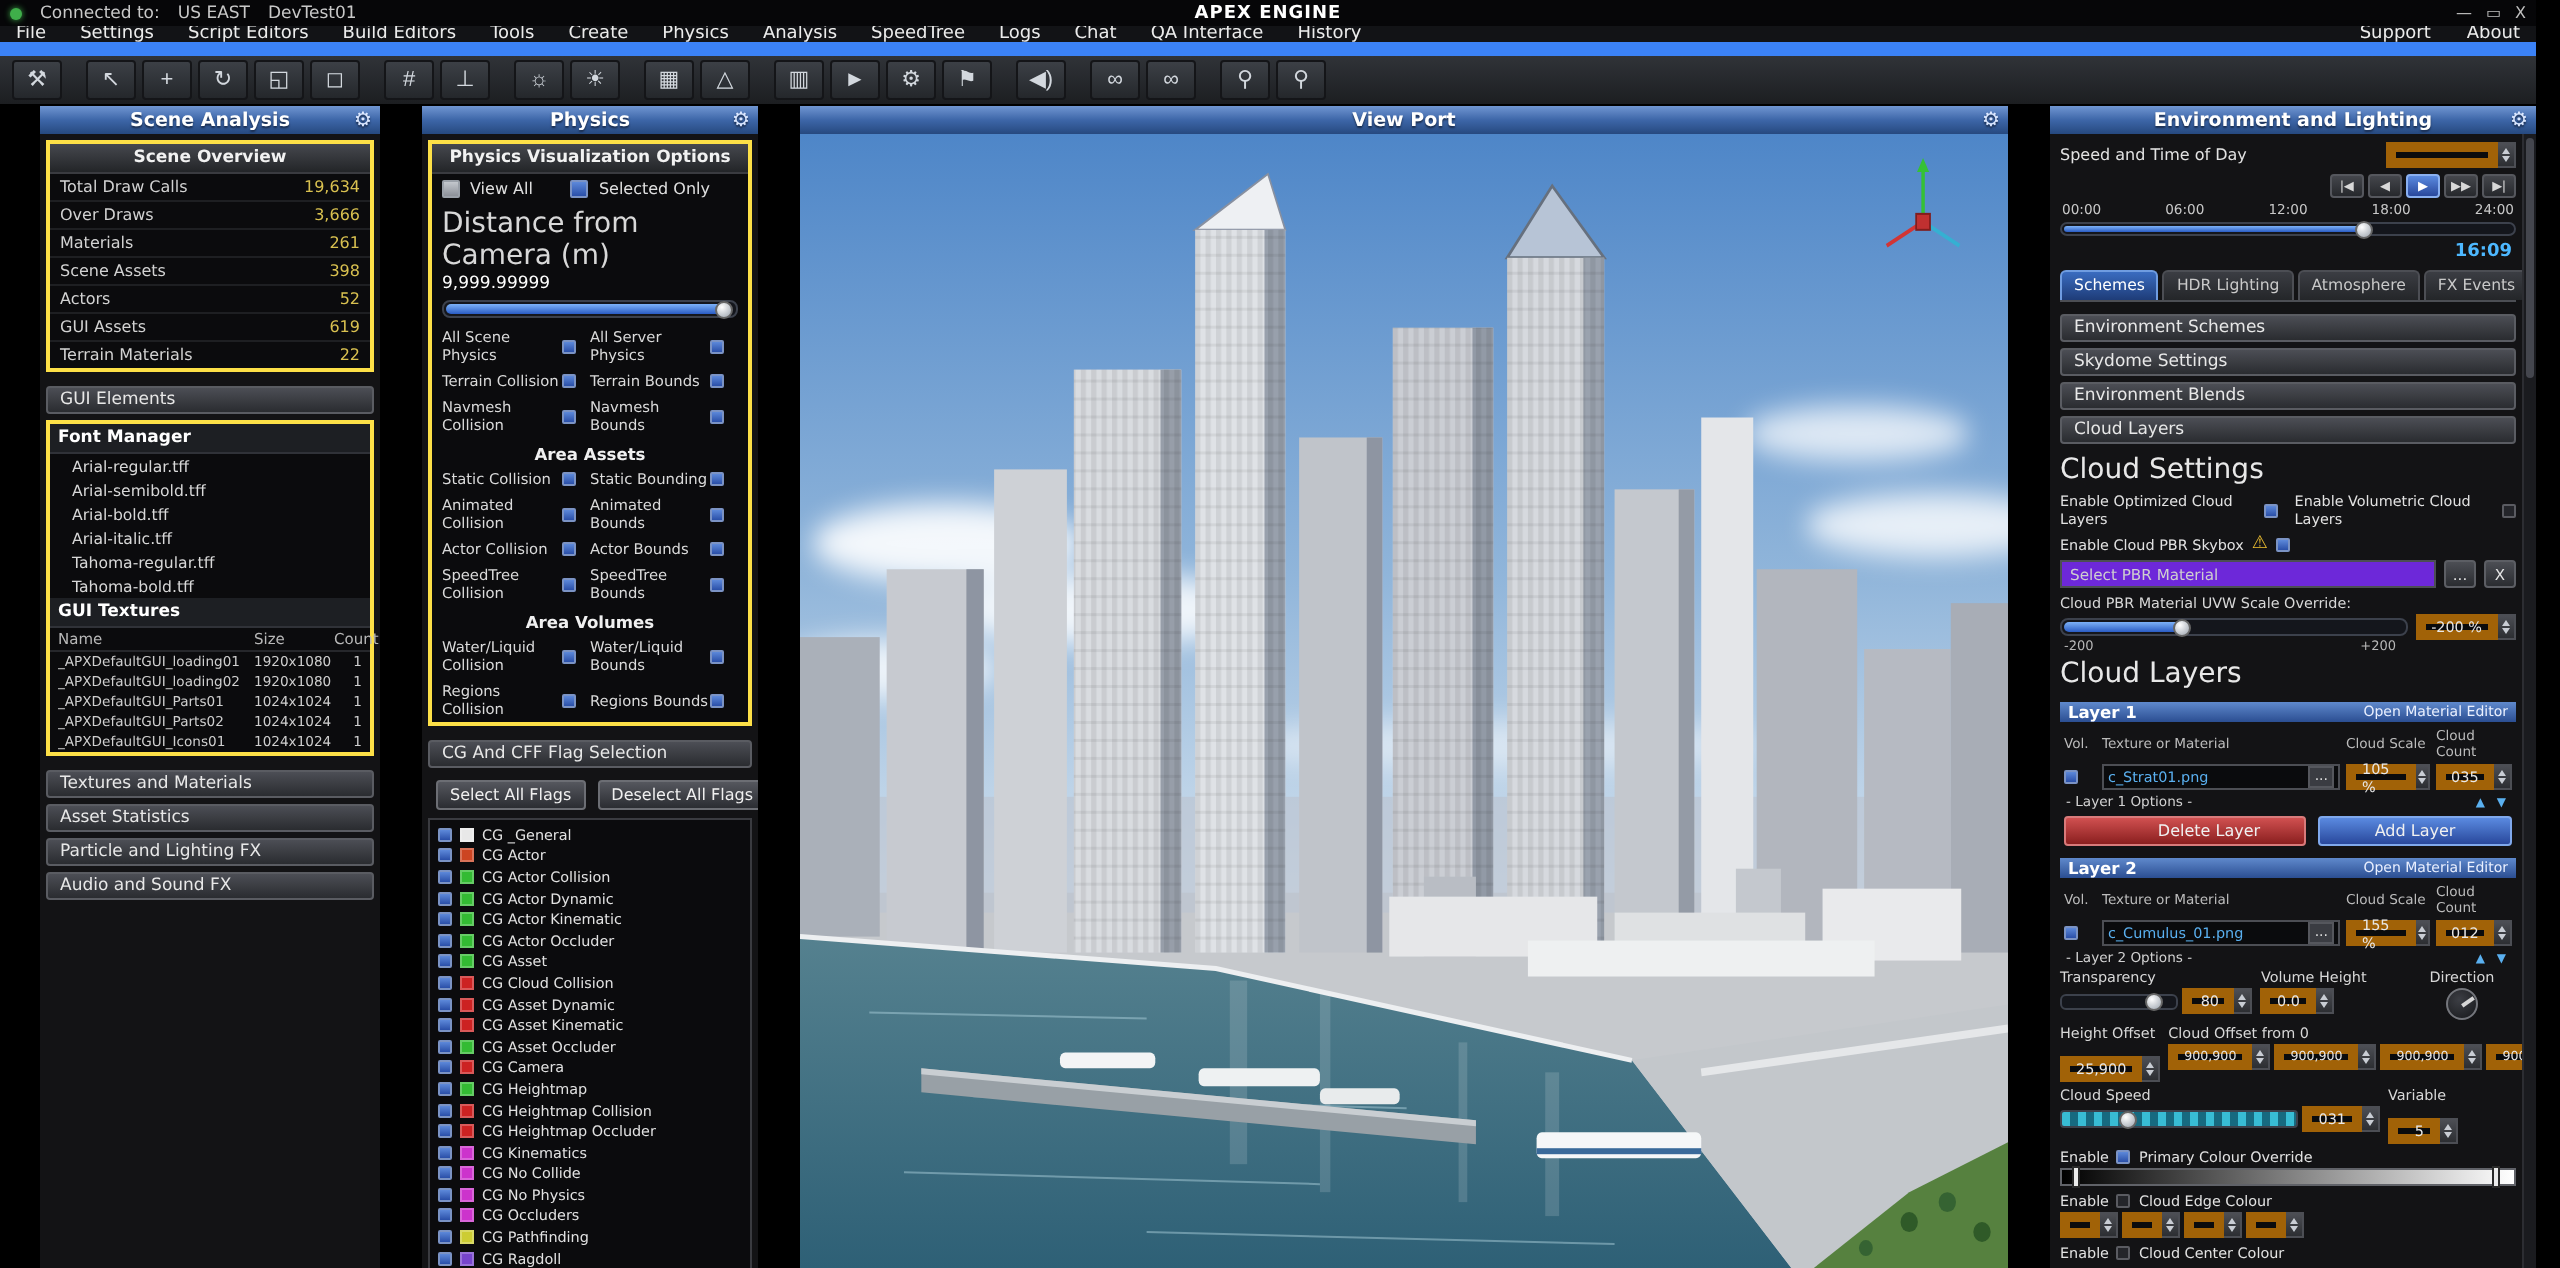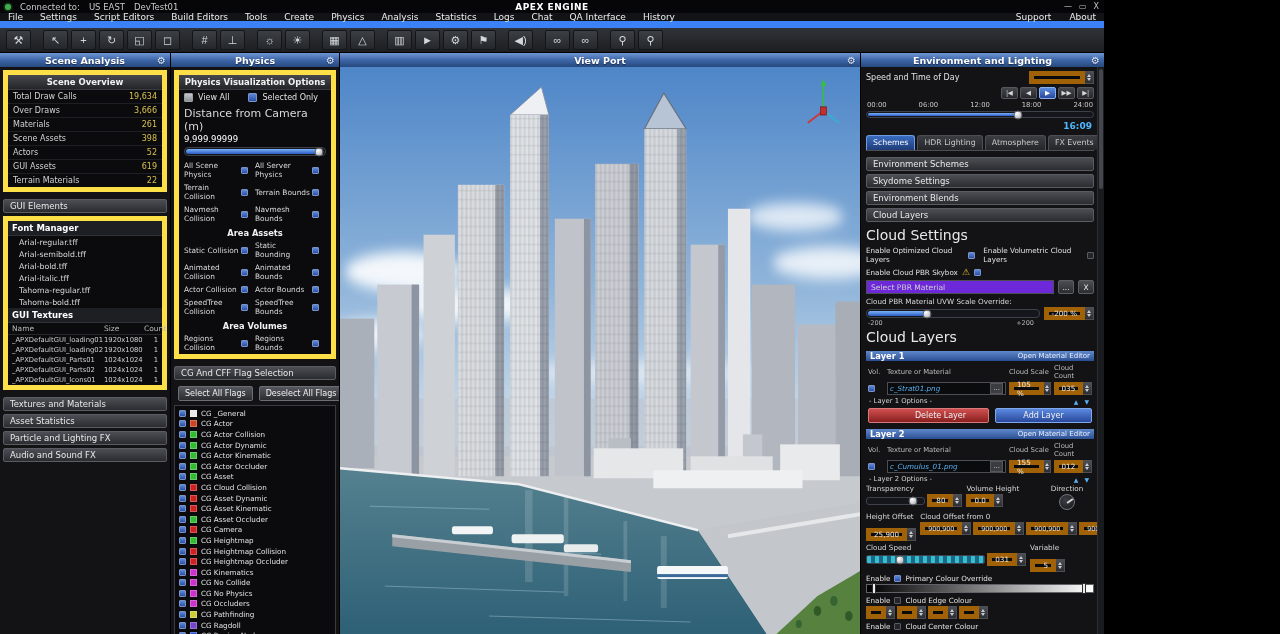--- a/index.html
+++ b/index.html
@@ -1,18 +1,18 @@
 <!DOCTYPE html>
 <html><head>
 <meta charset="utf-8">
 <style>
   * { box-sizing: border-box; margin: 0; padding: 0; }
   html,body { width:1280px; height:634px; overflow:hidden; background:#000;
     font-family:"DejaVu Sans","Liberation Sans",sans-serif; color:#ddd; }
-  .app { width:1104px; height:634px; display:flex; flex-direction:column; background:#0a0a0c;border-radius:22px; }
+  .app { width:1268px; height:634px; display:flex; flex-direction:column; background:#0a0a0c;border-radius:22px; }
 
   
   .titlebar { height:13px; flex:none; background:#060608; display:flex; align-items:center;
     padding:0 5px; position:relative; font-size:8.5px; color:#c8c8c8; }
   .tb-left { display:flex; align-items:center; gap:9px; z-index:2; }
   .conn-dot { width:6px; height:6px; border-radius:50%; background:#3fae4a; box-shadow:0 0 3px #3fae4a; }
   .tb-title { position:absolute; left:0; right:0; text-align:center; font-weight:bold; color:#fff; font-size:9px; letter-spacing:.5px; }
   .tb-right { margin-left:auto; display:flex; gap:7px; z-index:2; }
   .winbtn { color:#c0c0c0; font-size:8px; line-height:13px; cursor:default; }
 
@@ -28,32 +28,32 @@
     align-items:center; padding:0 6px; gap:3px; border-bottom:1px solid #000; }
   .tb-btn { width:25px; height:20px; flex:none; background:linear-gradient(#3c4046,#24272b);
     border:1px solid #141518; border-radius:2px; color:#d3d8de; font-size:11px; line-height:1;
     display:flex; align-items:center; justify-content:center; overflow:hidden; }
   .tb-btn:nth-child(2),.tb-btn:nth-child(7),.tb-btn:nth-child(9),.tb-btn:nth-child(11),
   .tb-btn:nth-child(13),.tb-btn:nth-child(17),.tb-btn:nth-child(18),.tb-btn:nth-child(20){ margin-left:9px; }
   .tb-glyph { pointer-events:none; }
 
   
   .workspace { flex:1; min-height:0; display:flex; gap:1px; background:#000; }
-  .panel { background:#131315; display:flex; flex-direction:column; min-height:0; overflow:hidden; position:relative; }
+  .panel { background:#131315; display:flex; flex-direction:column; min-height:0; overflow:hidden; position:relative;margin-left:20px; }
   .p-scene { width:170px; flex:none; }
   .p-physics { width:168px; flex:none; }
   .p-view { flex:1; min-width:0; }
   .p-env { width:243px; flex:none; }
   .panel-title { height:14px; flex:none; background:linear-gradient(#7096d2 0%,#3d66a8 50%,#26497f 100%);
     display:flex; align-items:center; justify-content:center; position:relative;
     font-size:9.5px; font-weight:bold; color:#fff; text-shadow:0 1px 1px #1a2c4c; }
   .gear { position:absolute; right:4px; font-size:10px; font-weight:normal; color:#dbe7ff; cursor:pointer; }
   .panel-body { flex:1; min-height:0; padding:3px; display:flex; flex-direction:column; overflow:hidden; }
 
-  .box { border:5px solid #fde047; background:#0b0b0d; margin-bottom:4px; }
+  .box { border:2px solid #fde047; background:#0b0b0d; margin-bottom:4px; }
   .box-header { background:linear-gradient(#46484e,#232528); border-bottom:1px solid #3a3b40;
     text-align:center; font-weight:bold; font-size:8.5px; color:#f2f2f2; padding:2px 0; }
   .kv-row { display:flex; justify-content:space-between; padding:2px 5px; border-bottom:1px solid #1e1f22; font-size:8px; color:#d2d2d2; }
   .kv-row:last-child { border-bottom:none; }
   .kv-value { color:#d8c050; }
 
   .collapse-bar { height:14px; flex:none; background:linear-gradient(#4c4e55,#2a2c30);
     border:1px solid #5a5c62; border-radius:2px; display:flex; align-items:center;
     padding:0 6px; font-size:8.5px; color:#e8e8e8; margin:3px 0; cursor:pointer; }
 
@@ -70,21 +70,21 @@
   
   .cb { width:9px; height:9px; flex:none; border:1px solid #7b93c4; border-radius:1px;
     background:linear-gradient(#5d89da,#2a4fa8); cursor:pointer; }
   .cb.off { background:#24252a; border-color:#5a5b61; }
   .cb.gray { background:linear-gradient(#c3c7cd,#8c9098); border-color:#9aa0a8; }
   .cb.sm { width:7px; height:7px; }
 
   
   .pv-row { display:flex; align-items:center; gap:5px; padding:3px 5px; font-size:8px; color:#e0e0e0; }
   .pv-row .spread { margin-left:14px; }
-  .small-label { padding:2px 5px 0; font-size:11px; color:#d8d8d8; }
+  .small-label { padding:2px 5px 0; font-size:14px; color:#d8d8d8; }
   .dist-value { padding:1px 5px 0; font-size:8.5px; color:#fff; }
   .slider { position:relative; height:9px; background:#14161c; border:1px solid #3c414c; border-radius:4px; margin:3px 5px; }
   .slider-fill { position:absolute; left:1px; top:1px; bottom:1px; background:linear-gradient(#7db2f8,#2a5cc4); border-radius:3px; }
   .slider-thumb { position:absolute; top:50%; width:9px; height:9px; border-radius:50%;
     background:radial-gradient(circle at 35% 30%,#ffffff,#9aa2ac); border:1px solid #666; transform:translate(-50%,-50%); cursor:pointer; }
   .pair-row { display:flex; padding:2px 5px; }
   .pr-cell { flex:1; display:flex; align-items:center; justify-content:space-between; padding-right:7px; font-size:7.4px; color:#dadada; }
   .group-title { text-align:center; font-weight:bold; font-size:8.3px; color:#f0f0f0; padding:3px 0 1px; }
   .btn { background:linear-gradient(#55575e,#2b2d32); border:1px solid #6c6e74; border-radius:2px;
     color:#f0f0f0; font-size:8px; padding:2px 6px; font-family:inherit; cursor:pointer; white-space:nowrap; }
@@ -128,21 +128,21 @@
   .mini-btn { width:16px; height:14px; font-size:7.5px; display:flex; align-items:center; justify-content:center;
     background:linear-gradient(#4c4e54,#2a2c30); border:1px solid #5c5e64; color:#e8e8e8; border-radius:2px; cursor:pointer; }
   .range-ends { display:flex; justify-content:space-between; font-size:6.5px; color:#b8b8b8; padding:0 2px; margin-top:-2px; }
   .layer-bar { height:13px; background:linear-gradient(#5f89cc,#2b4e92); display:flex; align-items:center;
     justify-content:space-between; padding:0 4px; margin:3px 0 0; }
   .layer-title { font-size:8.3px; font-weight:bold; color:#fff; }
   .layer-open { font-size:7px; color:#eaf0ff; cursor:pointer; }
   .layer-grid { display:grid; grid-template-columns:16px 1fr 42px 38px; gap:3px; align-items:center; padding:2px 2px 0; }
   .layer-grid.hdr { font-size:6.8px; color:#bcbcbc; padding-top:3px; }
   .file-box { display:flex; align-items:center; gap:2px; background:#0a0b0d; border:1px solid #4c4e54; height:13px; padding:0 2px; min-width:0; }
-  .file-link { flex:1; color:#5ab0f0; font-style:italic; font-size:7.2px; white-space:nowrap; overflow:hidden; text-overflow:ellipsis; }
+  .file-link { flex:1; color:#5ab0f0; font-size:7.2px; white-space:nowrap; overflow:hidden; text-overflow:ellipsis; }
   .dots-btn { font-size:7px; color:#e0e0e0; background:#3a3c42; border:1px solid #55575d; padding:0 2px; line-height:9px; cursor:pointer; }
   .options-row { display:flex; align-items:center; justify-content:space-between; font-size:6.8px; color:#d2d2d2; padding:2px 3px 1px; }
   .chev { color:#5ab0f0; font-size:6px; letter-spacing:2px; cursor:pointer; }
   .env-3col { display:grid; grid-template-columns:1.25fr .9fr .7fr; gap:4px; margin-bottom:2px; }
   .col-label { font-size:7.2px; color:#d8d8d8; margin-bottom:1px; }
   .ctl-line { display:flex; align-items:center; gap:2px; }
   .mini-slider { position:relative; flex:1; height:8px; background:#14161c; border:1px solid #3c414c; border-radius:3px; }
   .dial { width:16px; height:16px; border-radius:50%; border:1px solid #74767c;
     background:radial-gradient(circle at 40% 35%,#3c3e44,#17181b); position:relative; margin:0 auto; cursor:pointer; }
   .dial::after { content:""; position:absolute; left:50%; top:50%; width:7px; height:1.6px; background:#d6d6d6; transform-origin:0 50%; transform:rotate(-35deg); }
@@ -178,21 +178,21 @@
   <nav class="menubar">
     <div class="menu-items">
         <span class="menu-item">File</span>
         <span class="menu-item">Settings</span>
         <span class="menu-item">Script Editors</span>
         <span class="menu-item">Build Editors</span>
         <span class="menu-item">Tools</span>
         <span class="menu-item">Create</span>
         <span class="menu-item">Physics</span>
         <span class="menu-item">Analysis</span>
-        <span class="menu-item">Statistics</span>
+        <span class="menu-item">SpeedTree</span>
         <span class="menu-item">Logs</span>
         <span class="menu-item">Chat</span>
         <span class="menu-item">QA Interface</span>
         <span class="menu-item">History</span>
       </div>
     <div class="menu-right">
         <span class="menu-item">Support</span>
         <span class="menu-item">About</span>
       </div>
   </nav>
@@ -453,20 +453,30 @@
                   <span class="cb sm"></span>
                 </span>
               <span class="pr-cell">
                   <span>SpeedTree Bounds</span>
                   <span class="cb sm"></span>
                 </span>
             </div>
             </div>
           <div class="group-title">Area Volumes</div>
           <div>
+              <div class="pair-row">
+              <span class="pr-cell">
+                  <span>Water/Liquid Collision</span>
+                  <span class="cb sm"></span>
+                </span>
+              <span class="pr-cell">
+                  <span>Water/Liquid  Bounds</span>
+                  <span class="cb sm"></span>
+                </span>
+            </div>
               <div class="pair-row">
               <span class="pr-cell">
                   <span>Regions Collision</span>
                   <span class="cb sm"></span>
                 </span>
               <span class="pr-cell">
                   <span>Regions Bounds</span>
                   <span class="cb sm"></span>
                 </span>
             </div>

